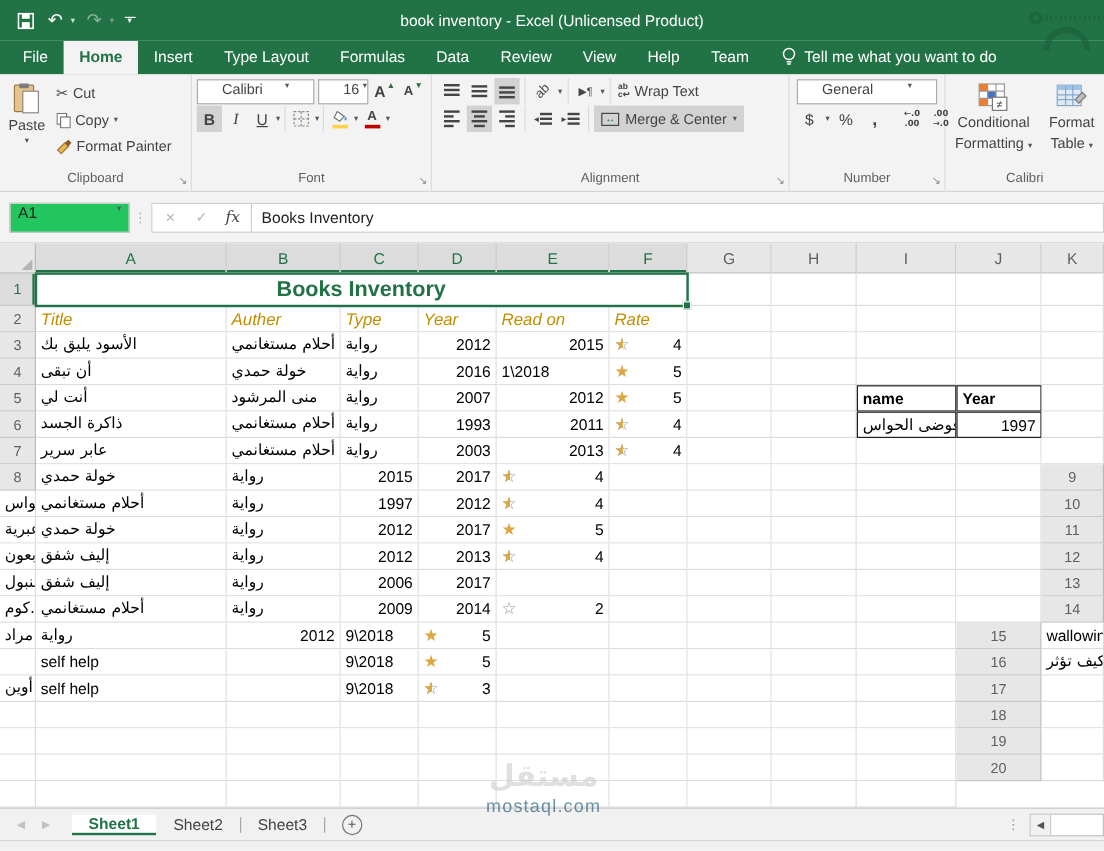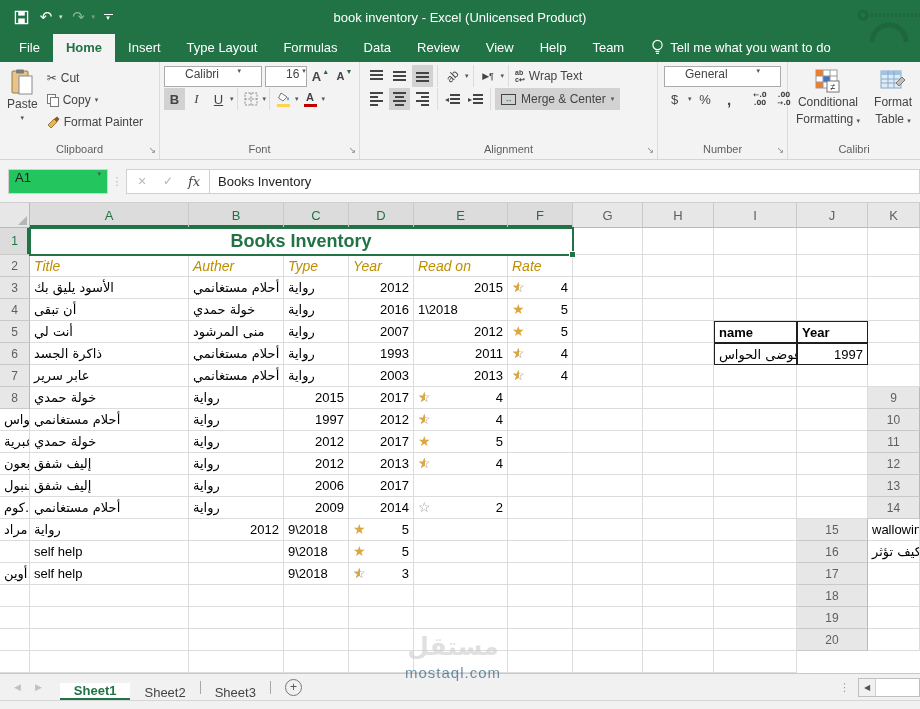--- a/index.html
+++ b/index.html
@@ -702,21 +702,21 @@
     <div class="cell"></div>
     <div class="cell"></div>
     <div class="cell"></div>
   </div>
 
 <div class="sheetbar">
   <div class="snav">
     <span style="opacity:.55">◀</span>
     <span style="opacity:.55">▶</span>
   </div>
-  <div id="sheettabs" style="display:flex;align-items:flex-end">
+  <div id="sheettabs" style="display:flex;align-items:center">
       <div class="stab active">Sheet1</div>
       <div class="stab">Sheet2</div>
       <span class="ssep"></span>
       <div class="stab">Sheet3</div>
       <span class="ssep"></span>
     </div>
   <span class="addsheet">+</span>
   <div class="hscroll">
     <span class="hdots">⋮</span>
     <div class="sbox">

